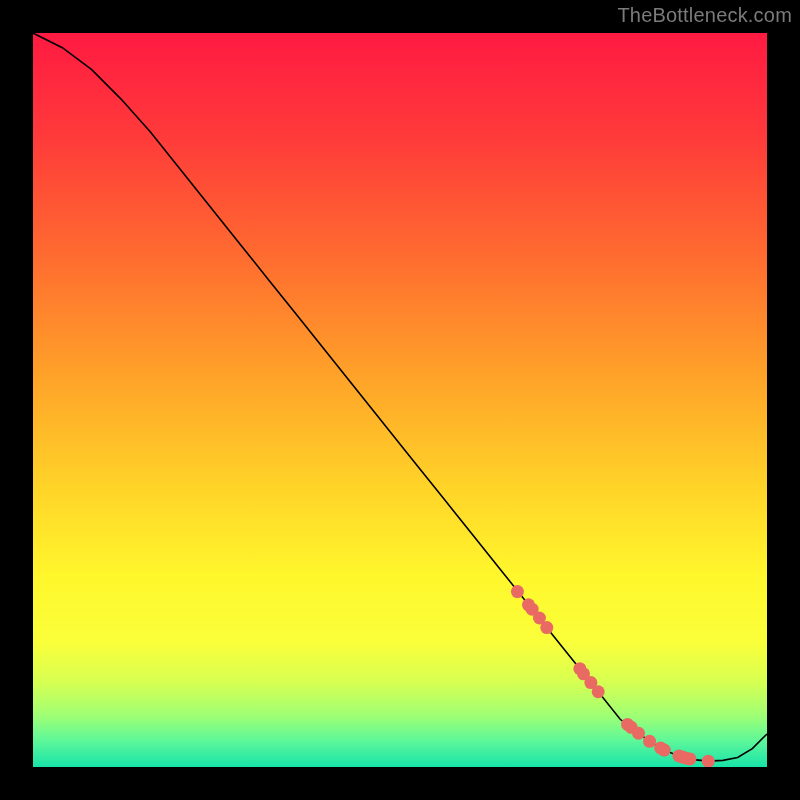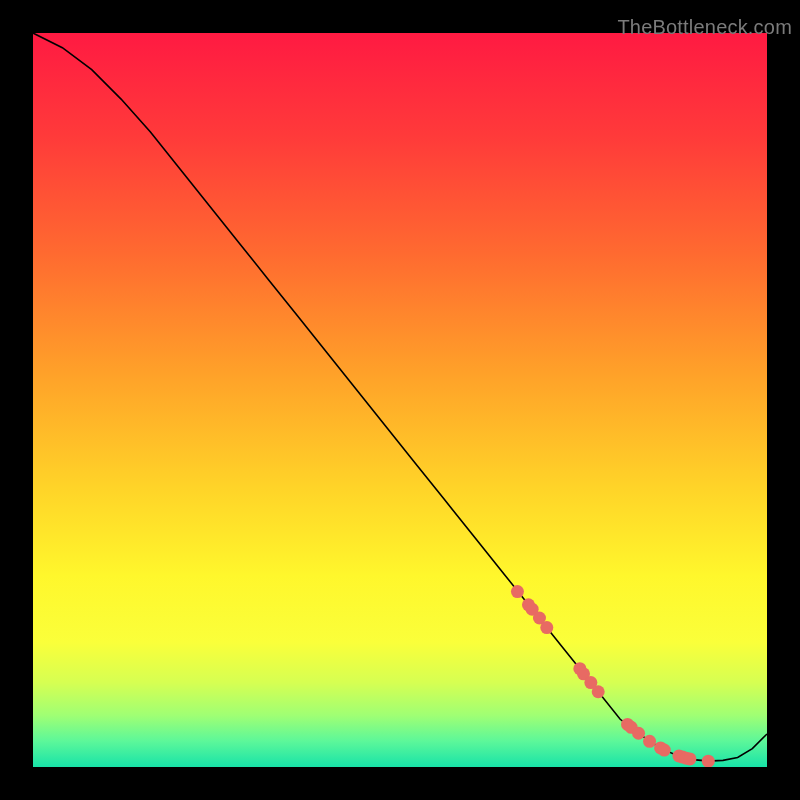--- a/index.html
+++ b/index.html
@@ -12,21 +12,21 @@
     font-family: Arial, Helvetica, sans-serif;
   }
   .stage {
     position: relative;
     width: 800px;
     height: 800px;
     background: #000;
   }
   .watermark {
     position: absolute;
-    top: 16px;
+    top: 4px;
     right: 8px;
     color: #7b7b7b;
     font-size: 20px;
     font-weight: 500;
     letter-spacing: 0.2px;
     z-index: 20;
   }
   .plot {
     position: absolute;
     left: 33px;

